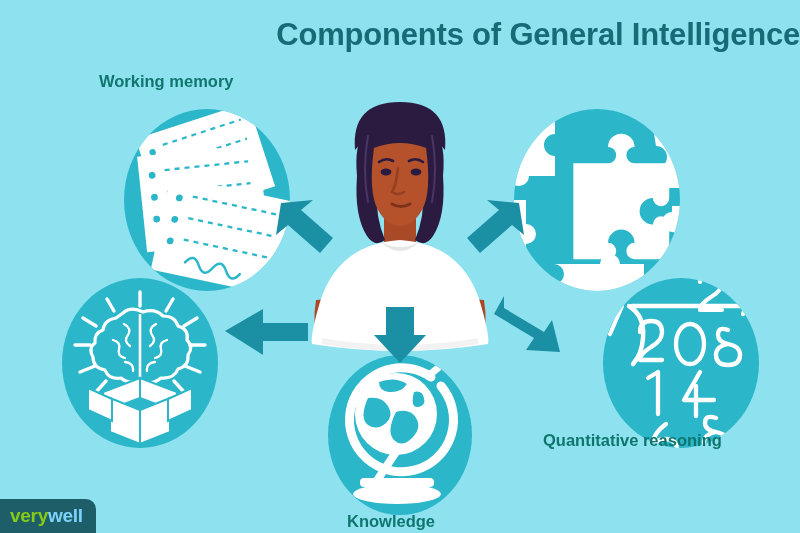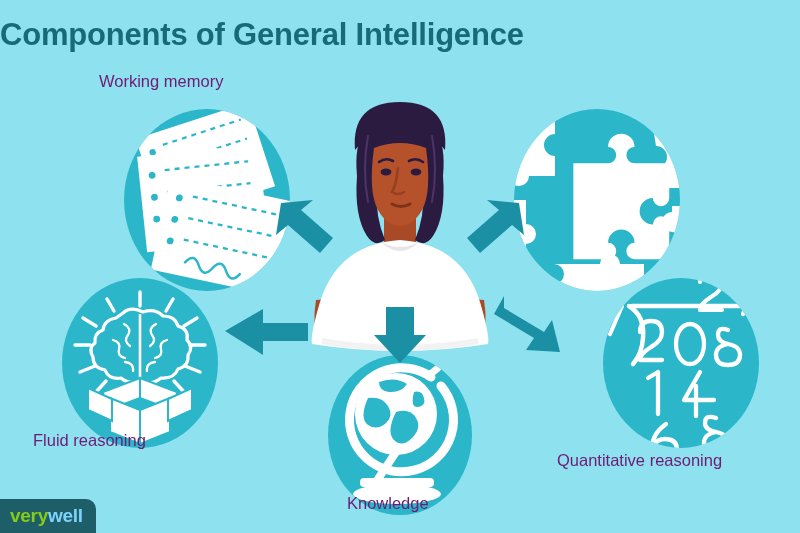--- a/index.html
+++ b/index.html
@@ -28,41 +28,41 @@
     display: block;
     width: 800px;
     height: 533px;
   }
   
   .title {
     position: absolute;
     left: 0;
     top: 17px;
     width: 800px;
-    text-align: left;
+    text-align: right;
     font-size: 31px;
     font-weight: bold;
     letter-spacing: -0.2px;
     color: #176b77;
     font-family: "Liberation Sans", sans-serif;
     white-space: nowrap;
   }
   .node-label {
     position: absolute;
     font-size: 16.5px;
-    font-weight: normal;
-    color: #701a75;
+    font-weight: bold;
+    color: #0f766e;
     white-space: nowrap;
     font-family: "Liberation Sans", sans-serif;
   }
   .lbl-working-memory { left: 99px;  top: 72px; }
   .lbl-visual-spatial { left: 479px; top: 72px; }
   .lbl-fluid          { left: 33px;  top: 431px; }
-  .lbl-quantitative   { left: 557px; top: 431px; margin-top: 20px; }
-  .lbl-knowledge      { left: 347px; top: 494px; text-align: right; }
+  .lbl-quantitative   { left: 543px; top: 431px; }
+  .lbl-knowledge      { left: 347px; top: 512px; text-align: right; }
 
   
   .logo {
     position: absolute;
     left: 0;
     bottom: 0;
     background: #1d5e68;
     border-top-right-radius: 10px;
     padding: 7px 13px 8px 10px;
     font-size: 19px;
@@ -308,21 +308,20 @@
       <g>
         <path d="M386 307 h28 v28 h12 l-26 28 l-26 -28 h12 z"></path>
       </g>
     </g>
   </svg>
   </div>
 
   <div class="title">Components of General Intelligence</div>
 
   <div class="node-label lbl-working-memory">Working memory</div>
-  <div class="node-label lbl-fluid">Fluid reasoning</div>
   <div class="node-label lbl-quantitative">Quantitative reasoning</div>
   <div class="node-label lbl-knowledge">Knowledge</div>
 
   <div class="logo">
     <span class="very">very</span><span class="well">well</span>
   </div>
 
 </div>
 
 </body></html>

